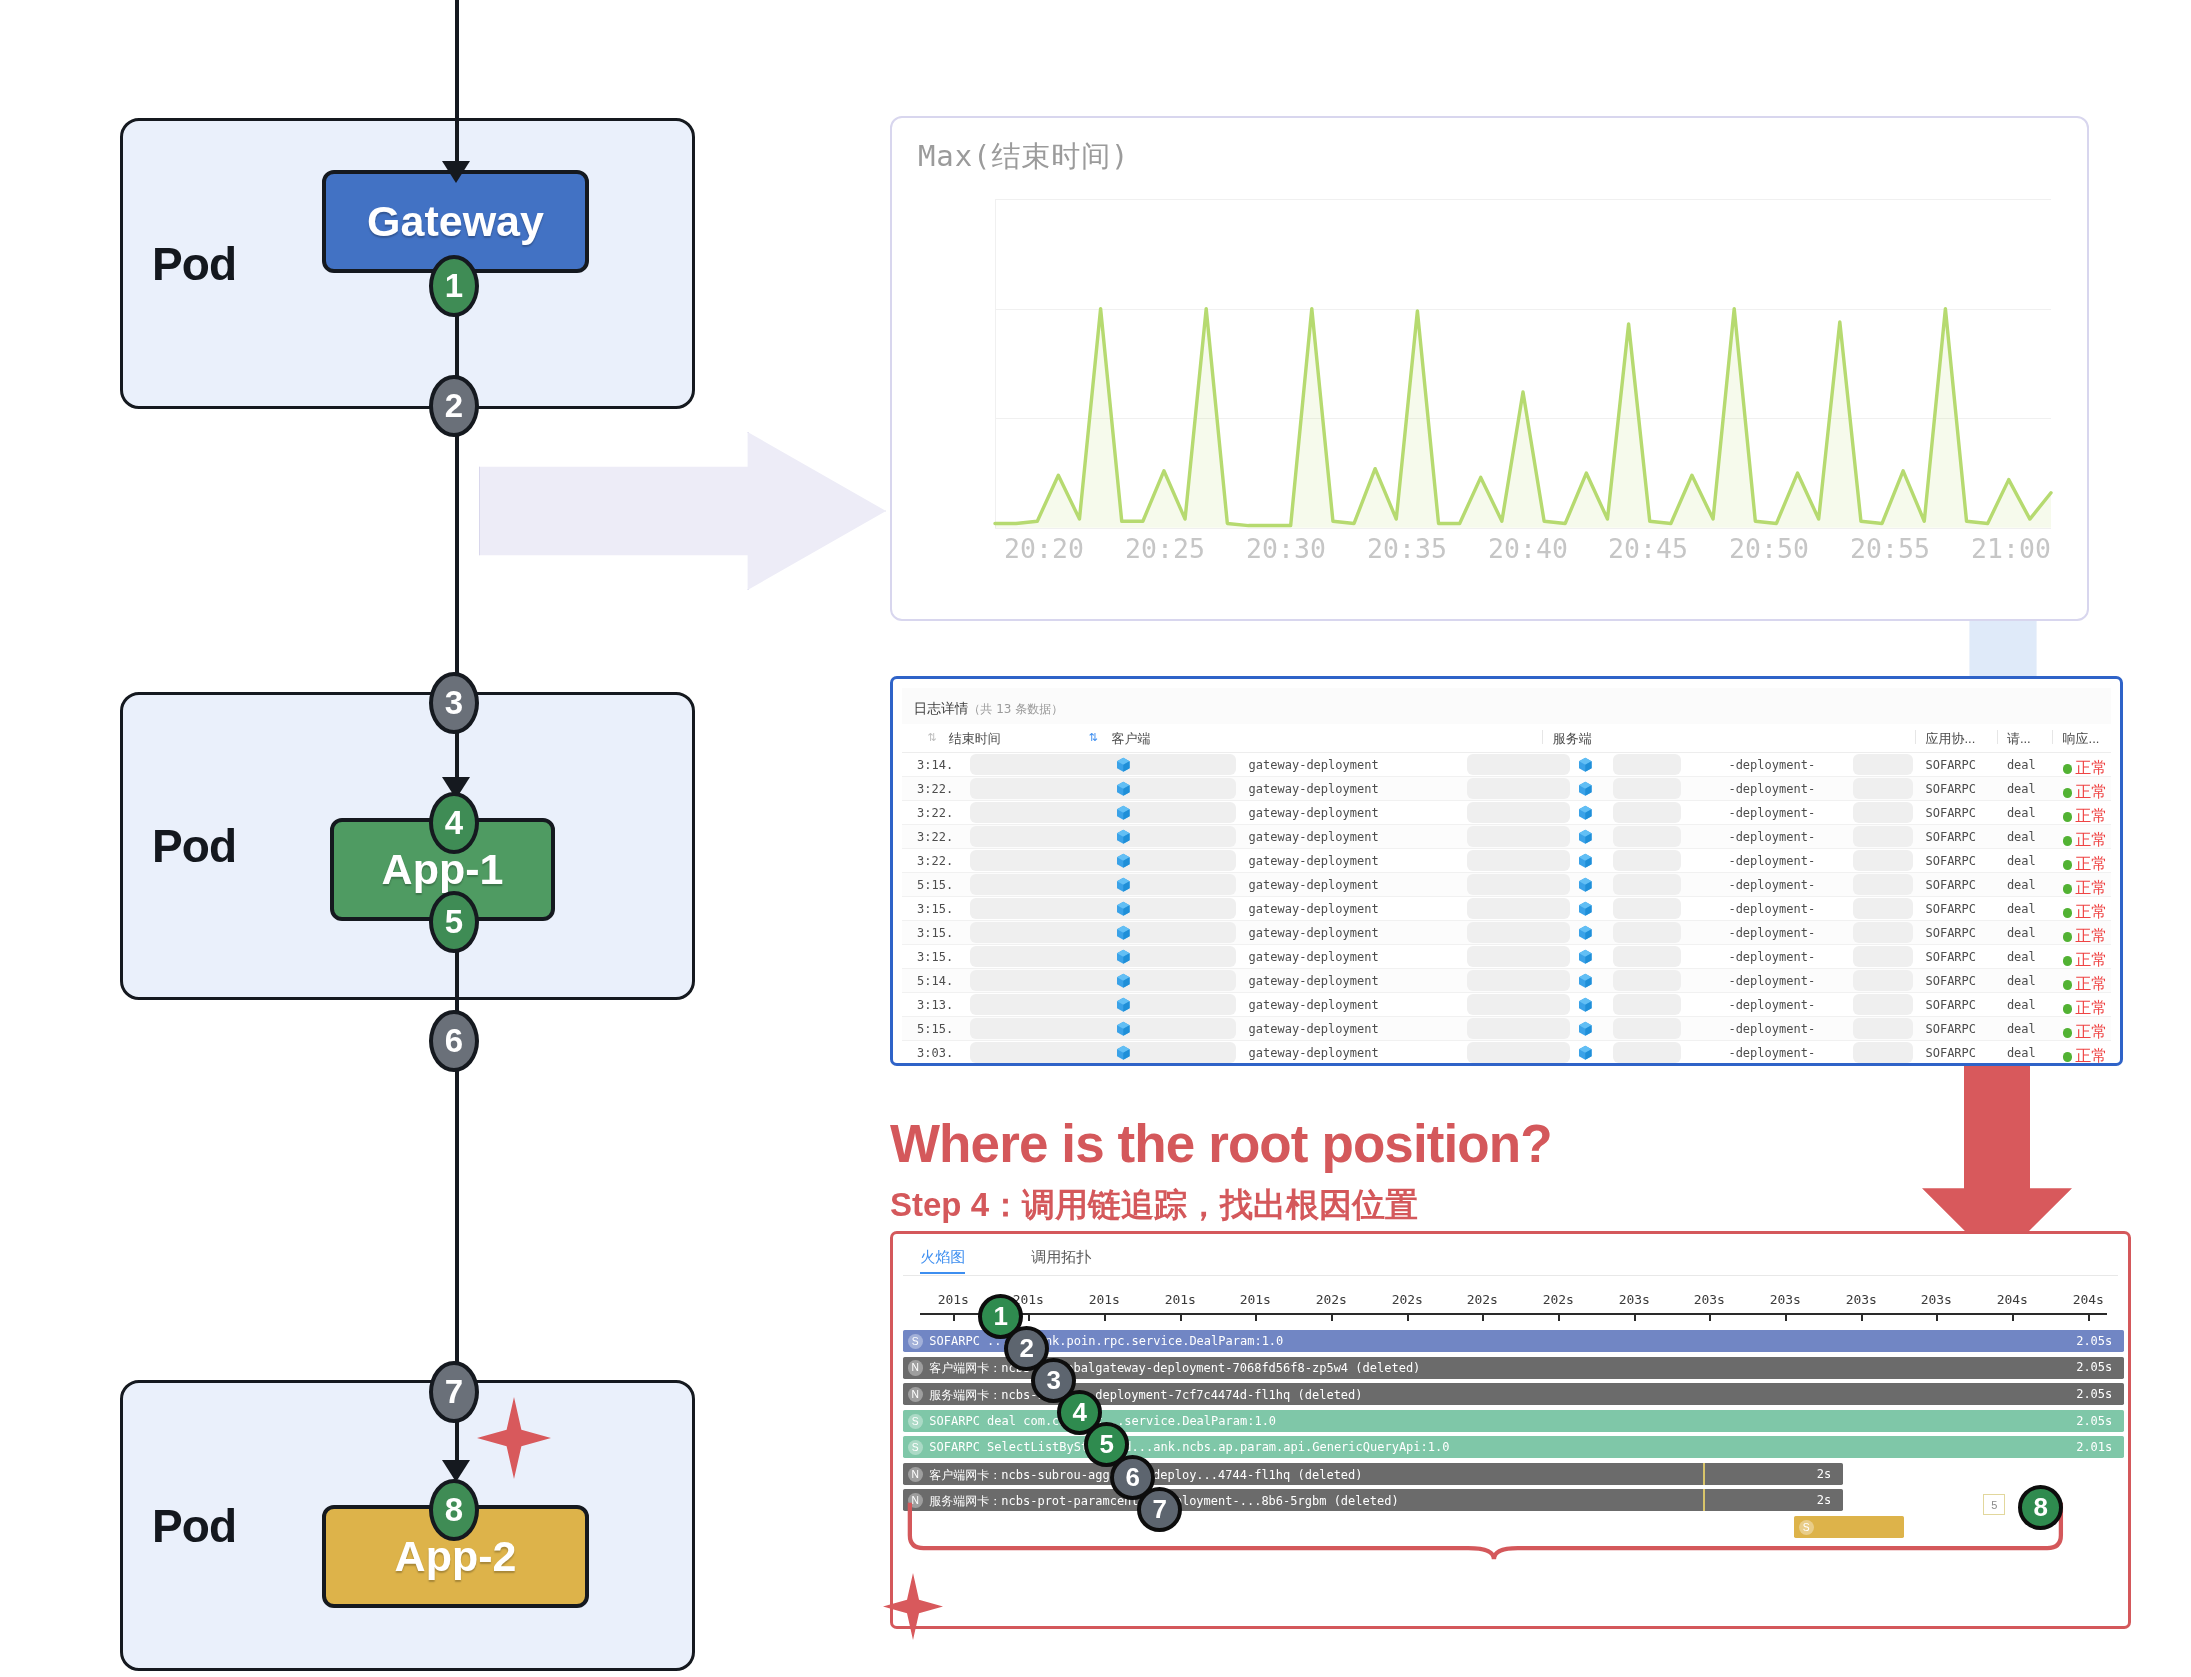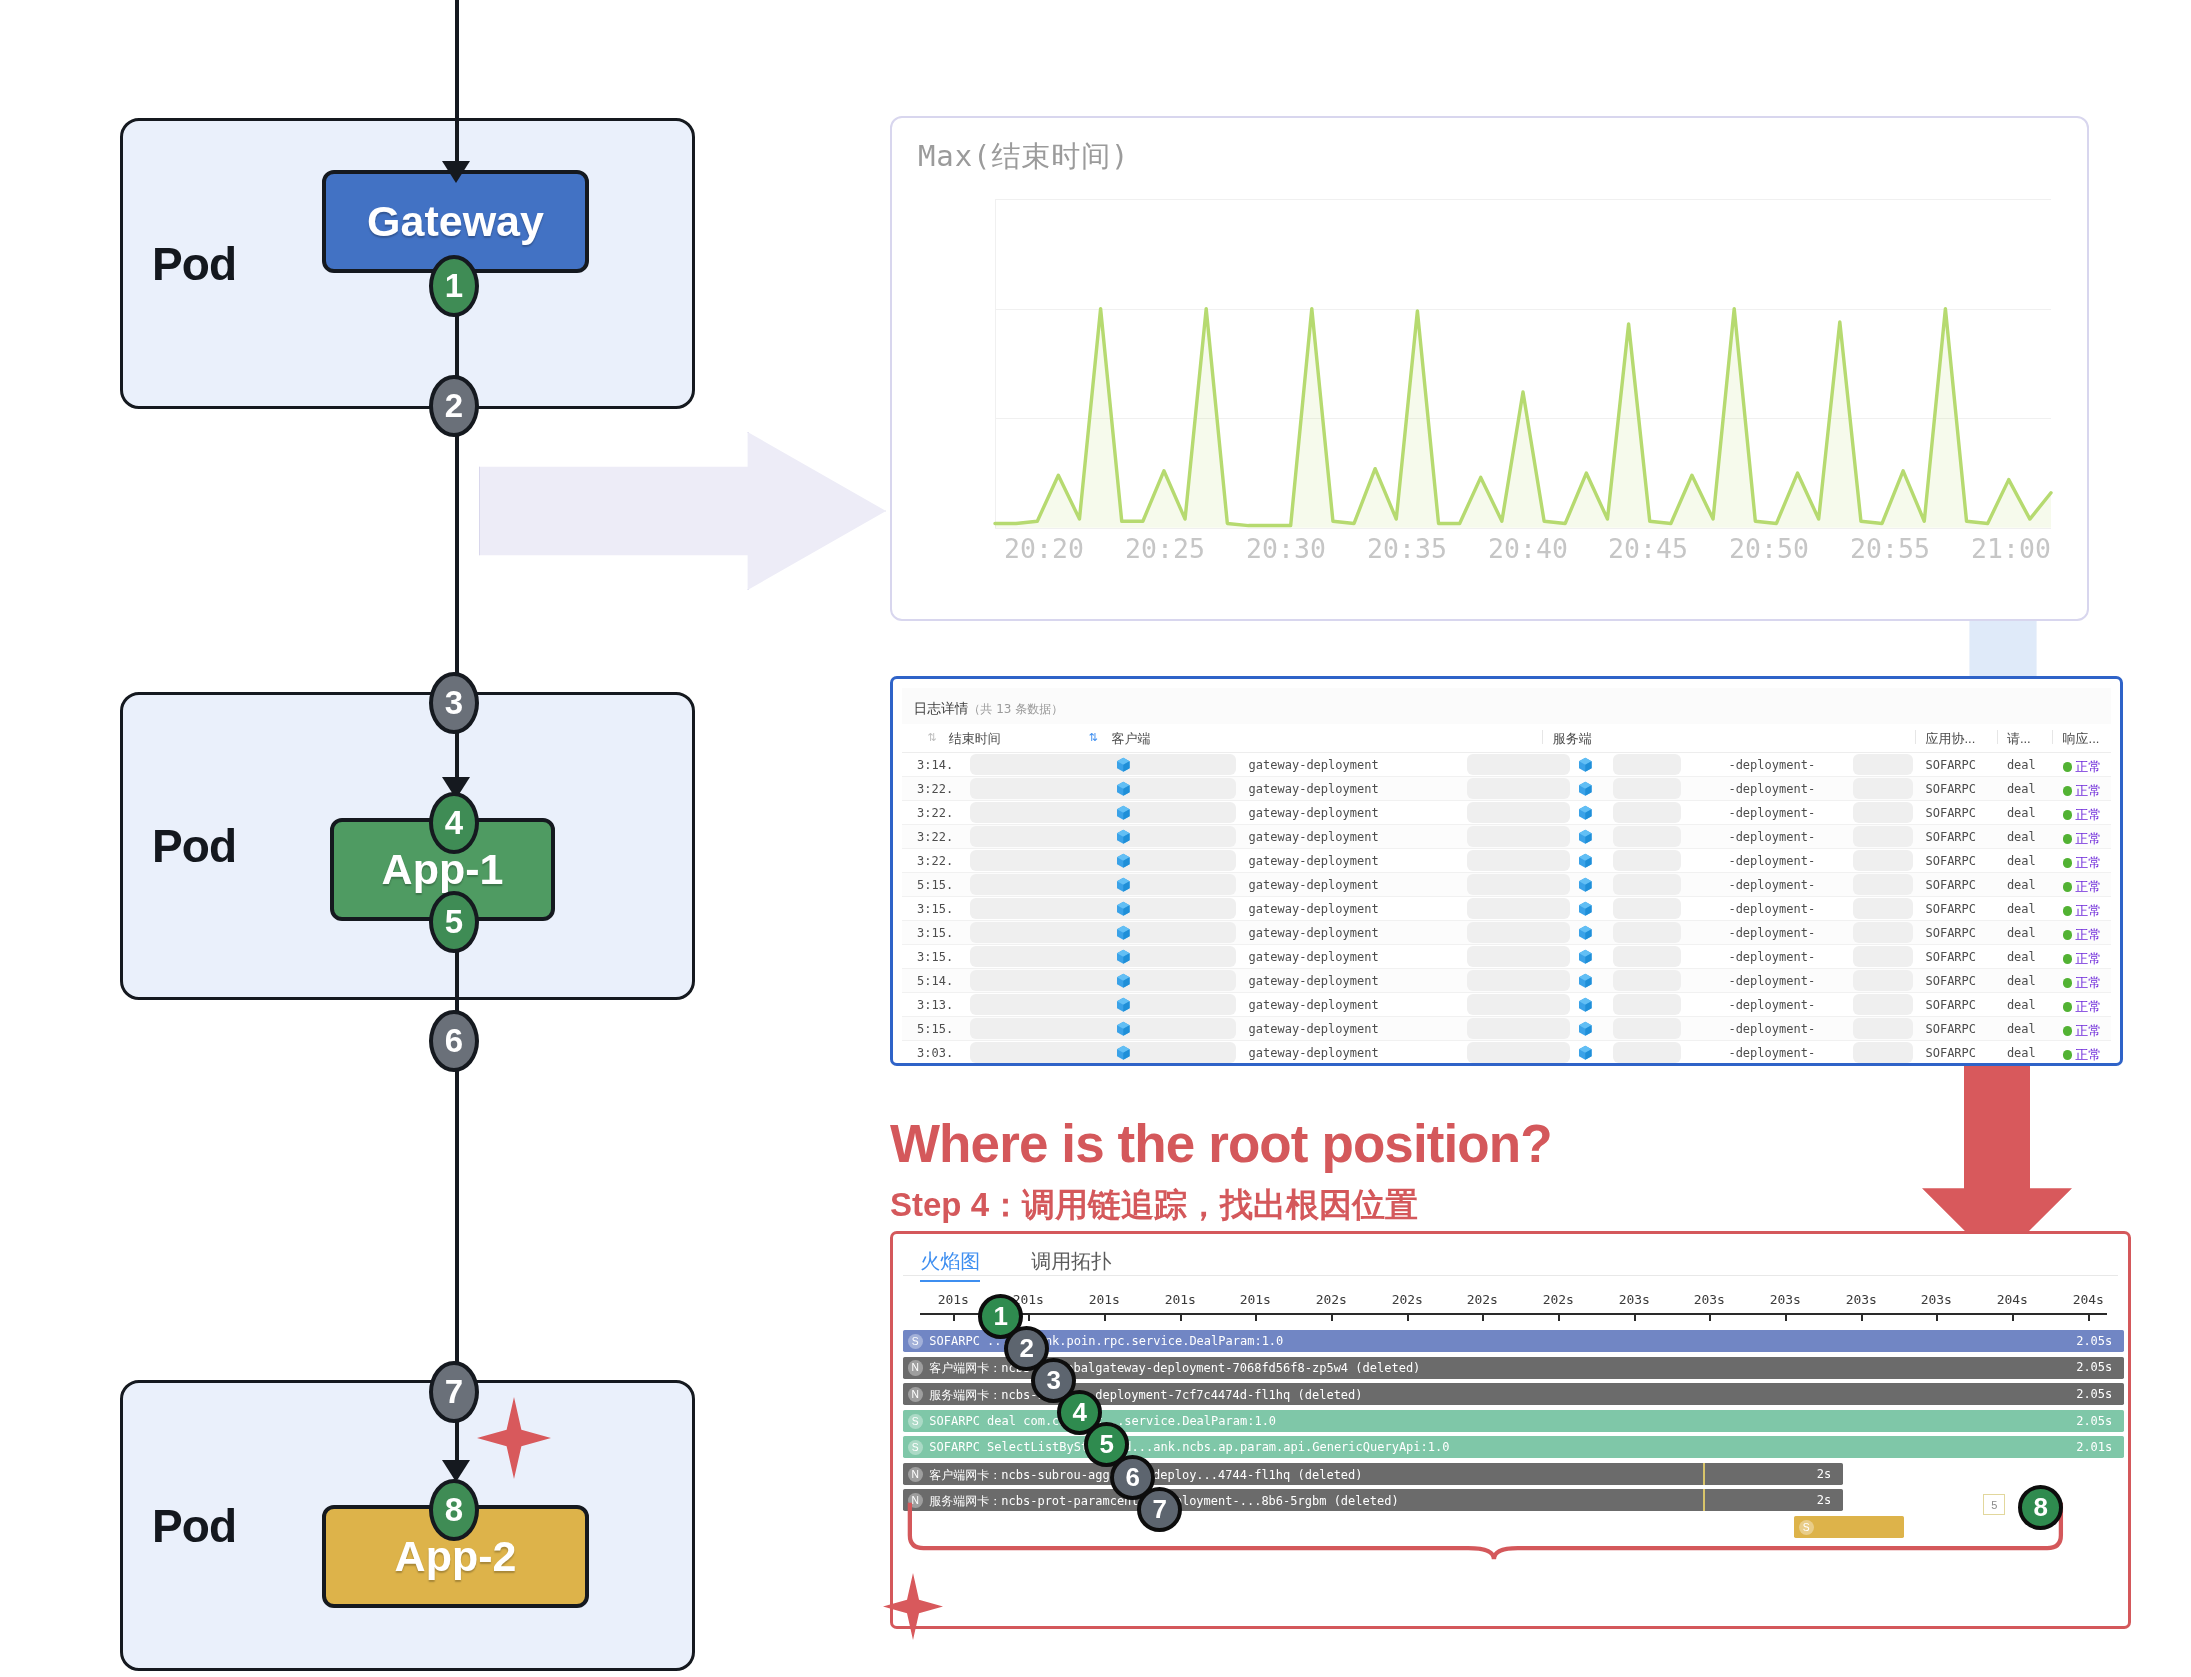--- a/index.html
+++ b/index.html
@@ -163,21 +163,21 @@
   .trow:nth-child(even) { background: #fcfcfc; }
   .td {
     position: absolute; top: 5.1px;
     font-size: 12px; color: #4d4d4d; white-space: nowrap;
     font-family: "DejaVu Sans Mono", monospace;
   }
   .cube-icon {
     position: absolute; top: 4.3px; width: 14.6px; height: 15.4px;
   }
   .blurbox { position: absolute; background: #efefef; border-radius: 6px; }
-  .status-ok { color: #6d28d9; font-size: 13px; white-space: nowrap; }
+  .status-ok { color: #ef4444; font-size: 16px; white-space: nowrap; }
   .status-dot {
     display:inline-block; width:9.4px; height:9.4px; border-radius:50%;
     background:#52b233; margin-right:3.4px; vertical-align:-0.9px;
   }
 
   
   .head-en {
     position: absolute;
     font-size: 53px; font-weight: 700; color: #d4585b;
     letter-spacing: -0.9px; white-space: nowrap;
@@ -199,21 +199,21 @@
     border: 3.4px solid #d4585b;
     border-radius: 6.8px;
     background: #ffffff;
   }
   .trace-inner {
     position: absolute; left: 10.3px; top: 10.3px; right: 10.3px; bottom: 10.3px;
     background: #ffffff;
   }
   .trace-tab {
     position: absolute; top: 0;
-    font-size: 20px; white-space: nowrap;
+    font-size: 15px; white-space: nowrap;
   }
   .trace-tab.active { color: #3d8ef0; border-bottom: 2.6px solid #3d8ef0; padding-bottom: 5.1px; }
   .trace-tab.inactive { color: #5a5a5a; }
   .tab-strip {
     position: absolute; left: 0; right: 0; top: 31px; height: 0.9px; background: #e8e8e8;
   }
   .axis-line { position: absolute; height: 1.7px; background: #2a2a2a; }
   .axis-tick { position: absolute; width: 1.7px; height: 7.7px; background: #2a2a2a; }
   .axis-label {
     position: absolute; font-size: 13px; color: #3a3a3a;

